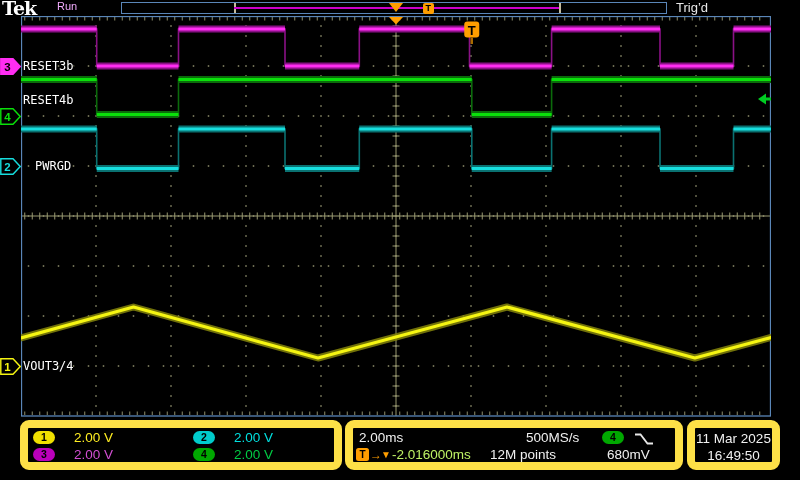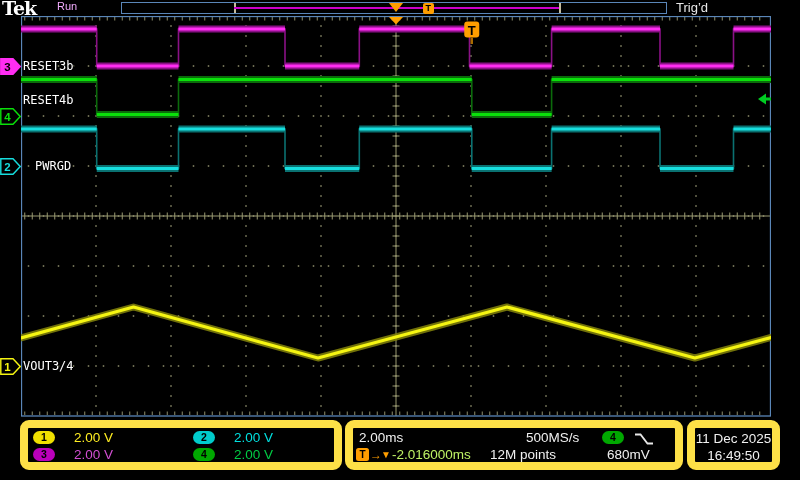--- a/index.html
+++ b/index.html
@@ -1176,21 +1176,21 @@
     </svg>
     <span class="tsmall abs" style="left: 3px; top: 20px; background-color: rgb(255, 158, 0);">T</span>
     <span class="rtxt" style="left: 17px; top: 20px; font-size: 12px; color: rgb(255, 158, 0);">→</span>
     <span class="rtxt" style="left: 28px; top: 20px; font-size: 10px; color: rgb(255, 158, 0);">▼</span>
     <span class="rtxt" style="left: 39px; top: 20px; color: #bef264;">-2.016000ms</span>
     <span class="rtxt" style="left:137px;top:20px;">12M points</span>
     <span class="rtxt" style="left:254px;top:20px;">680mV</span>
   </div>
 
   <div id="box-dt" class="rbox">
-    <div class="dt-line" style="top:3px;">11 Dec 2025</div>
+    <div class="dt-line" style="top:3px;">11 Mar 2025</div>
     <div class="dt-line" style="top:20px;">16:49:50</div>
   </div>
 
 <svg width="21" height="17" class="abs" style="left: 0px; top: 57.5px;">
       <polygon points="0.8,0.8 13,0.8 20.2,8.5 13,16.2 0.8,16.2" fill="#ff2df2" stroke="#ff2df2" stroke-width="1.4"></polygon>
       <text x="7.5" y="13" text-anchor="middle" font-size="11.5" font-weight="bold" fill="#000" font-family="Liberation Sans, sans-serif">3</text>
     </svg>
     <div class="chlabel" style="left: 23px; top: 58px;">RESET3b</div>
     <svg width="21" height="17" class="abs" style="left: 0px; top: 107.5px;">
       <polygon points="0.8,0.8 13,0.8 20.2,8.5 13,16.2 0.8,16.2" fill="#000" stroke="#0ae00a" stroke-width="1.4"></polygon>

